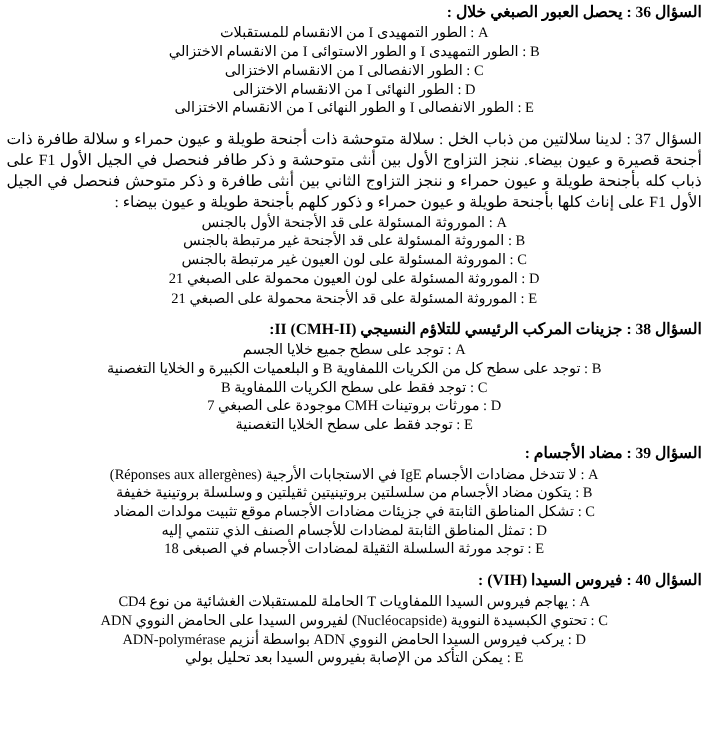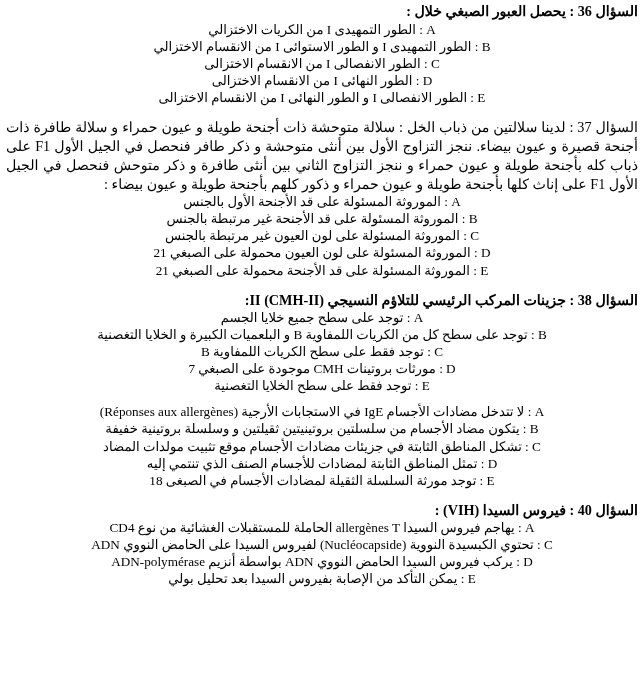--- a/index.html
+++ b/index.html
@@ -62,21 +62,21 @@
   .gap-med { height: 10px; }
 </style>
 </head>
 <body>
 
 <div class="page">
 
   <div class="question-block">
     <p class="q-title">السؤال 36 : يحصل العبور الصبغي خلال :</p>
     <ul class="options">
-      <li class="option"><span class="opt-inner">A : الطور التمهيدى I من الكريات الاختزالي</span></li>
+      <li class="option"><span class="opt-inner">A : الطور التمهيدى I من الانقسام للمستقبلات</span></li>
       <li class="option"><span class="opt-inner">B : الطور التمهيدى I و الطور الاستوائى I من الانقسام الاختزالي</span></li>
       <li class="option"><span class="opt-inner">C : الطور الانفصالى I من الانقسام الاختزالى</span></li>
       <li class="option"><span class="opt-inner">D : الطور النهائى I من الانقسام الاختزالى</span></li>
       <li class="option"><span class="opt-inner">E : الطور الانفصالى I و الطور النهائى I من الانقسام الاختزالى</span></li>
     </ul>
   </div>
 
   <div class="gap-med"></div>
 
   <div class="question-block">
@@ -99,34 +99,35 @@
       <li class="option"><span class="opt-inner">B : توجد على سطح كل من الكريات اللمفاوية B و البلعميات الكبيرة و الخلايا التغصنية</span></li>
       <li class="option"><span class="opt-inner">C : توجد فقط على سطح الكريات اللمفاوية B</span></li>
       <li class="option"><span class="opt-inner">D : مورثات بروتينات CMH موجودة على الصبغي 7</span></li>
       <li class="option"><span class="opt-inner">E : توجد فقط على سطح الخلايا التغصنية</span></li>
     </ul>
   </div>
 
   <div class="gap-small"></div>
 
   <div class="question-block">
+    <p class="q-title">السؤال 39 : مضاد الأجسام :</p>
     <ul class="options">
       <li class="option"><span class="opt-inner">A : لا تتدخل مضادات الأجسام IgE في الاستجابات الأرجية (Réponses aux allergènes)</span></li>
       <li class="option"><span class="opt-inner">B : يتكون مضاد الأجسام من سلسلتين بروتينيتين ثقيلتين و وسلسلة بروتينية خفيفة</span></li>
       <li class="option"><span class="opt-inner">C : تشكل المناطق الثابتة في جزيئات مضادات الأجسام موقع تثبيت مولدات المضاد</span></li>
       <li class="option"><span class="opt-inner">D : تمثل المناطق الثابتة لمضادات للأجسام الصنف الذي تنتمي إليه</span></li>
       <li class="option"><span class="opt-inner">E : توجد مورثة السلسلة الثقيلة لمضادات الأجسام في الصبغى 18</span></li>
     </ul>
   </div>
 
   <div class="gap-med"></div>
 
   <div class="question-block">
     <p class="q-title">السؤال  40 : فيروس السيدا (VIH) :</p>
     <ul class="options">
-      <li class="option"><span class="opt-inner">A : يهاجم فيروس السيدا allergènes T الحاملة للمستقبلات الغشائية من نوع CD4</span></li>
+      <li class="option"><span class="opt-inner">A : يهاجم فيروس السيدا اللمفاويات T الحاملة للمستقبلات الغشائية من نوع CD4</span></li>
       <li class="option"><span class="opt-inner">C : تحتوي الكبسيدة النووية (Nucléocapside) لفيروس السيدا على الحامض النووي  ADN</span></li>
       <li class="option"><span class="opt-inner">D : يركب فيروس السيدا الحامض النووي  ADN بواسطة أنزيم ADN-polymérase</span></li>
       <li class="option"><span class="opt-inner">E : يمكن التأكد من الإصابة بفيروس السيدا بعد تحليل بولي</span></li>
     </ul>
   </div>
 
 </div>
 
 </body></html>

